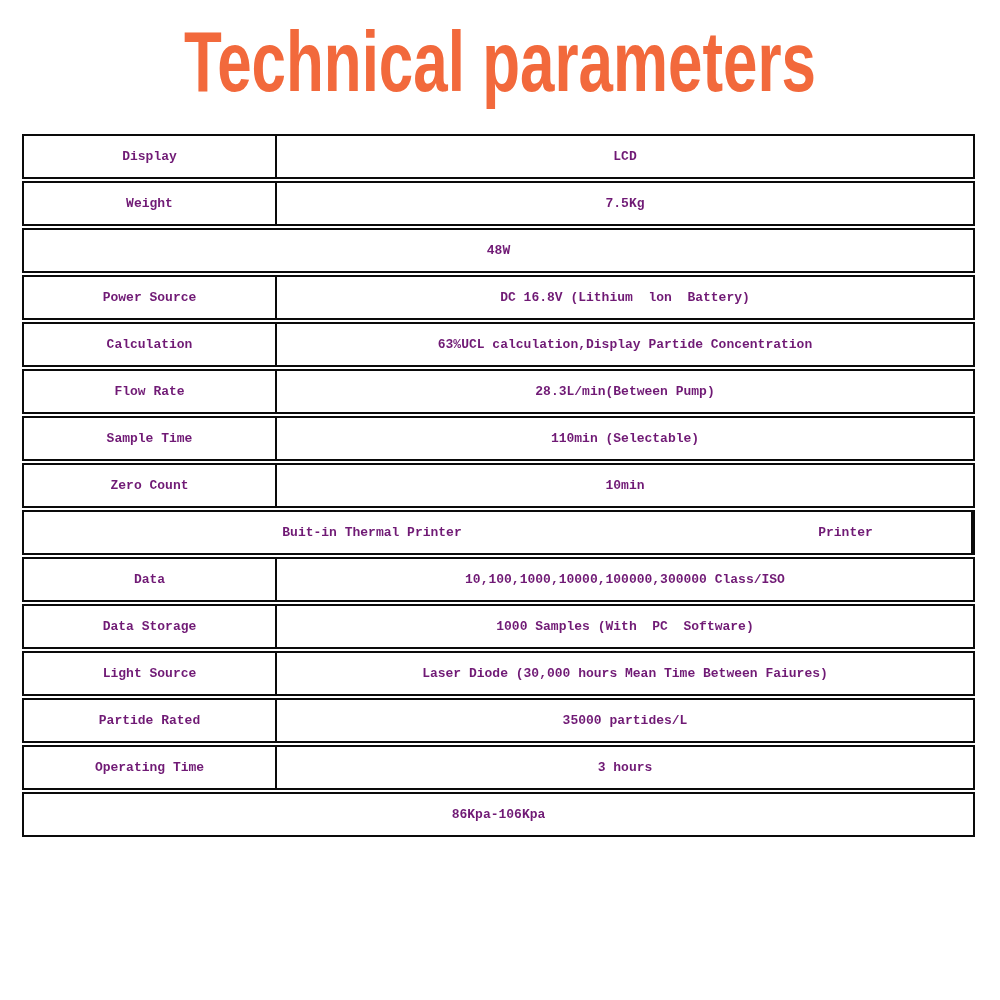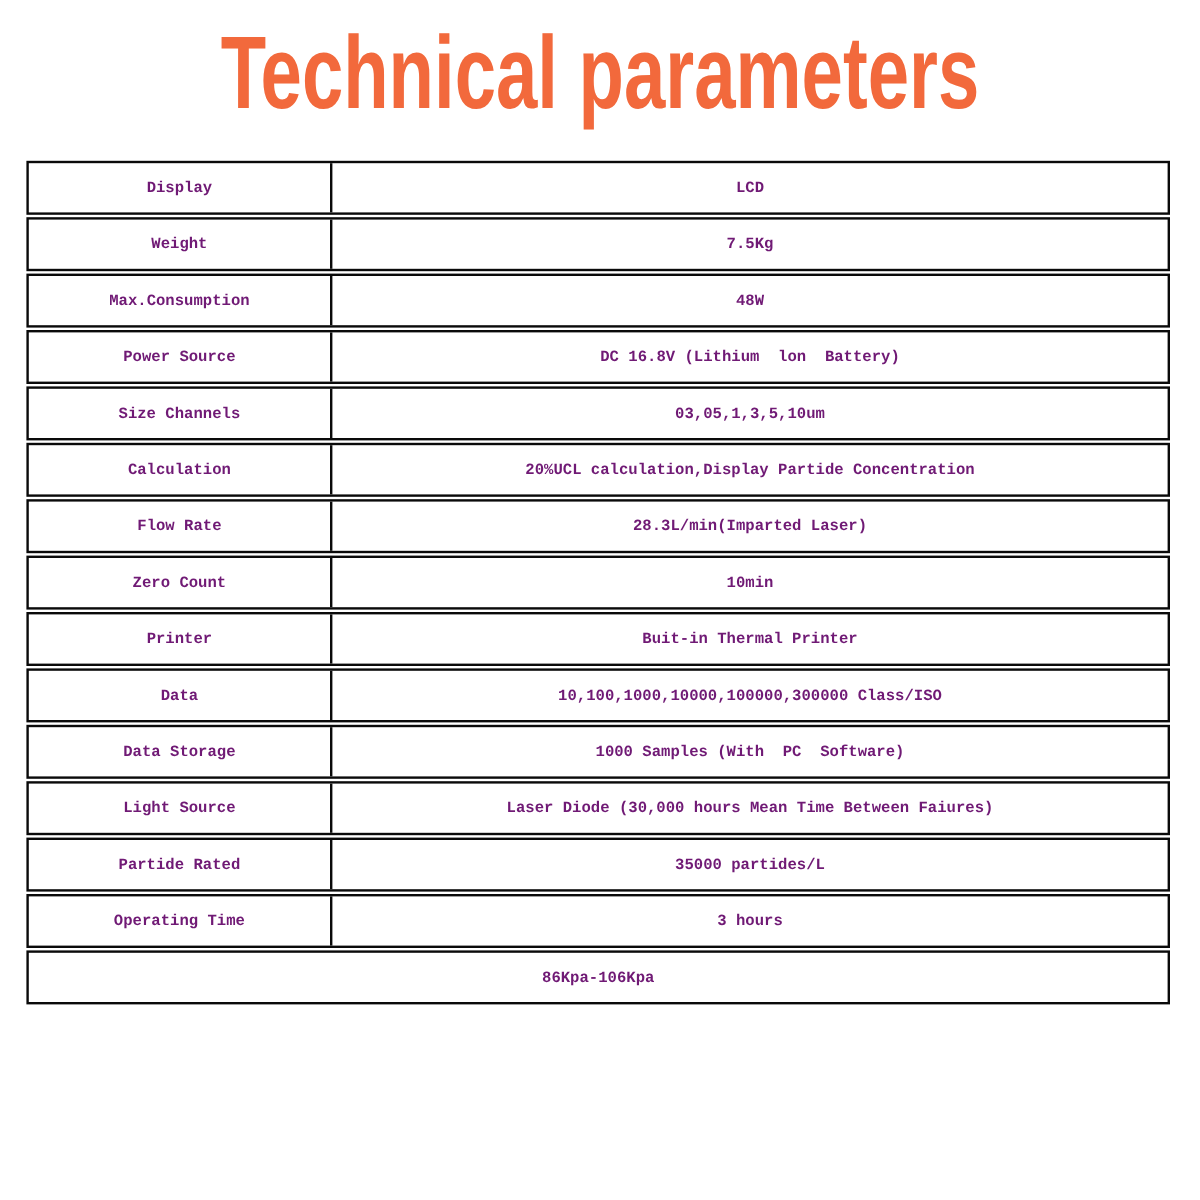--- a/index.html
+++ b/index.html
@@ -81,46 +81,45 @@
   <div class="spec-table">
       <div class="spec-row">
         <div class="cell param">Display</div>
         <div class="cell value">LCD</div>
       </div>
       <div class="spec-row">
         <div class="cell param">Weight</div>
         <div class="cell value">7.5Kg</div>
       </div>
       <div class="spec-row">
-        <div class="cell param">Max.Consumption</div>
         <div class="cell value">48W</div>
       </div>
       <div class="spec-row">
         <div class="cell param">Power Source</div>
         <div class="cell value">DC 16.8V (Lithium  lon  Battery)</div>
       </div>
       <div class="spec-row">
-        <div class="cell param">Size Channels</div>
-        <div class="cell value">03,05,1,3,5,10um</div>
-      </div>
-      <div class="spec-row">
         <div class="cell param">Calculation</div>
-        <div class="cell value">20%UCL calculation,Display Partide Concentration</div>
+        <div class="cell value">63%UCL calculation,Display Partide Concentration</div>
       </div>
       <div class="spec-row">
         <div class="cell param">Flow Rate</div>
-        <div class="cell value">28.3L/min(Imparted Laser)</div>
+        <div class="cell value">28.3L/min(Between Pump)</div>
+      </div>
+      <div class="spec-row">
+        <div class="cell param">Sample Time</div>
+        <div class="cell value">110min (Selectable)</div>
       </div>
       <div class="spec-row">
         <div class="cell param">Zero Count</div>
         <div class="cell value">10min</div>
       </div>
       <div class="spec-row">
+        <div class="cell value">Buit-in Thermal Printer</div>
         <div class="cell param">Printer</div>
-        <div class="cell value">Buit-in Thermal Printer</div>
       </div>
       <div class="spec-row">
         <div class="cell param">Data</div>
         <div class="cell value">10,100,1000,10000,100000,300000 Class/ISO</div>
       </div>
       <div class="spec-row">
         <div class="cell param">Data Storage</div>
         <div class="cell value">1000 Samples (With  PC  Software)</div>
       </div>
       <div class="spec-row">

